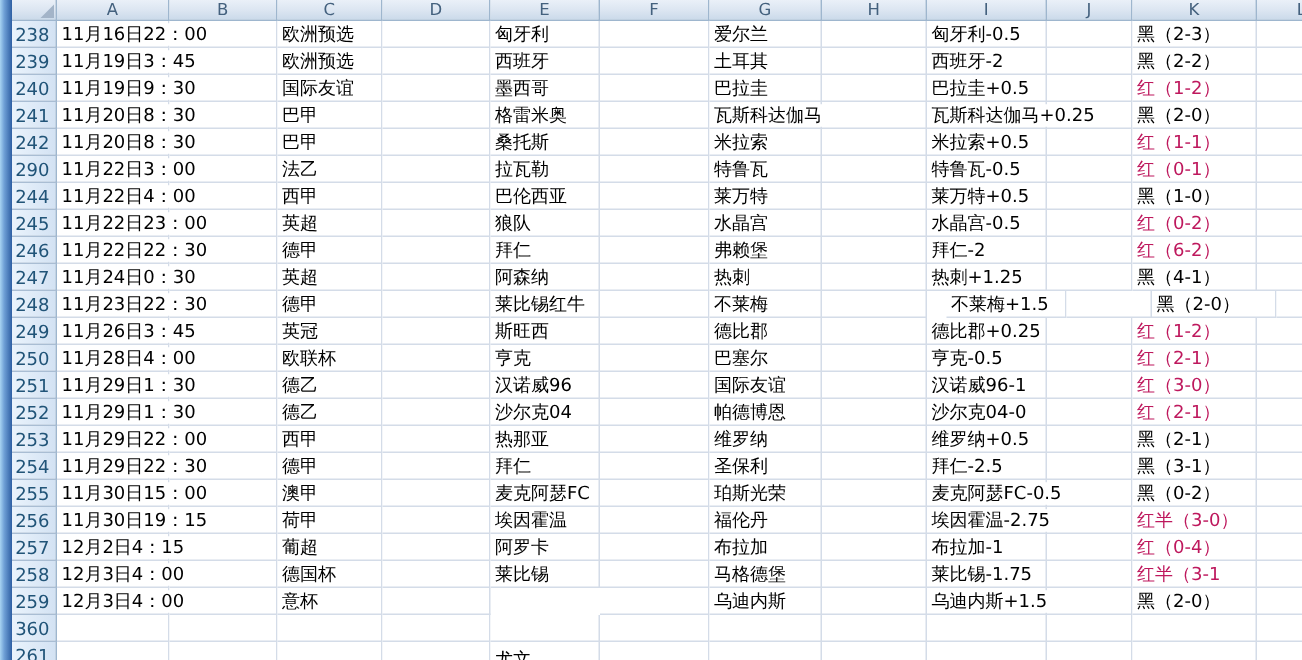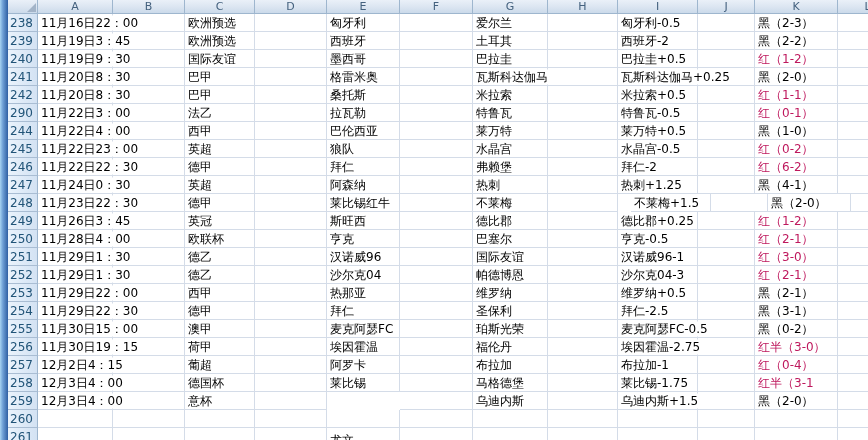--- a/index.html
+++ b/index.html
@@ -462,21 +462,21 @@
         <div class="cell" style="width: 72px;"></div>
         <div class="cell" style="width: 73px;">
           <span class="txt">沙尔克04</span>
         </div>
         <div class="cell" style="width: 73px;"></div>
         <div class="cell" style="width: 75px;">
           <span class="txt">帕德博恩</span>
         </div>
         <div class="cell" style="width: 70px;"></div>
         <div class="cell" style="width: 80px;">
-          <span class="txt">沙尔克04-3</span>
+          <span class="txt">沙尔克04-0</span>
         </div>
         <div class="cell" style="width: 57px;"></div>
         <div class="cell" style="width: 83px;">
           <span class="txt red">红（2-1）</span>
         </div>
         <div class="cell" style="width: 60px;"></div>
       </div>
       <div class="row">
         <div class="row-hdr">253</div>
         <div class="cell" style="width: 75px;">
@@ -660,21 +660,21 @@
         <div class="cell" style="width: 80px;">
           <span class="txt">乌迪内斯+1.5</span>
         </div>
         <div class="cell" style="width: 57px;"></div>
         <div class="cell" style="width: 83px;">
           <span class="txt">黑（2-0）</span>
         </div>
         <div class="cell" style="width: 60px;"></div>
       </div>
       <div class="row">
-        <div class="row-hdr">260</div>
+        <div class="row-hdr">360</div>
         <div class="cell" style="width: 75px;"></div>
         <div class="cell" style="width: 72px;"></div>
         <div class="cell" style="width: 70px;"></div>
         <div class="cell" style="width: 72px;"></div>
         <div class="cell" style="width: 73px;"></div>
         <div class="cell" style="width: 73px;"></div>
         <div class="cell" style="width: 75px;"></div>
         <div class="cell" style="width: 70px;"></div>
         <div class="cell" style="width: 80px;"></div>
         <div class="cell" style="width: 57px;"></div>

